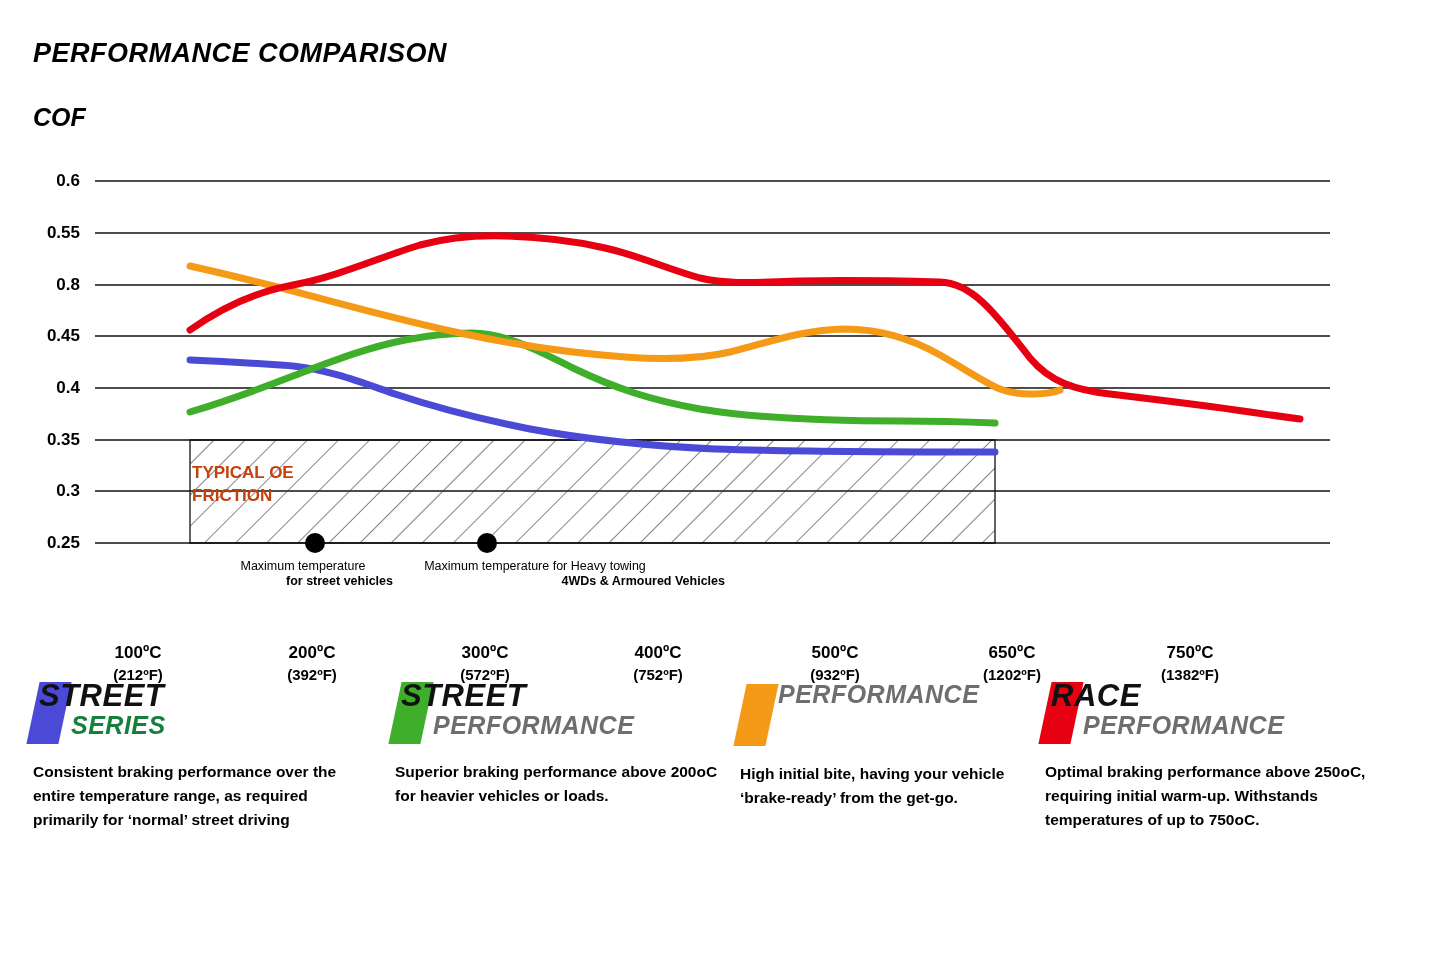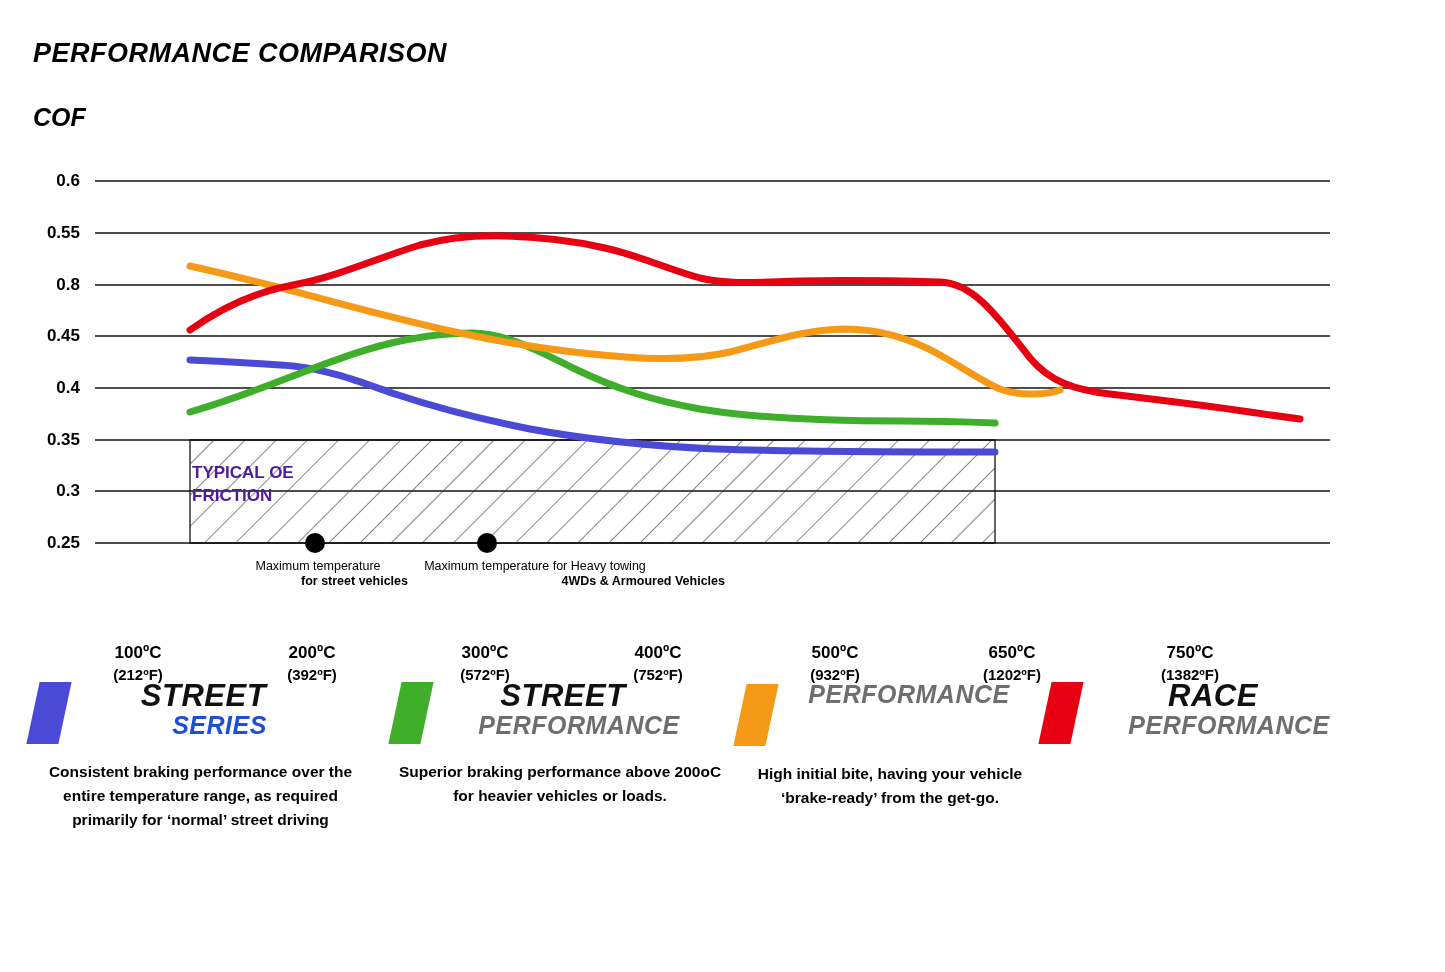--- a/index.html
+++ b/index.html
@@ -66,42 +66,41 @@
   }
   .xtick .f {
     display: block;
     font-size: 15px;
     margin-top: 3px;
   }
   .hatch-label {
     position: absolute;
     font-size: 17px;
     font-weight: bold;
-    color: #4c1d95;
+    color: #c2410c;
     line-height: 1.35;
   }
   .ann {
     position: absolute;
     text-align: center;
     font-size: 12.5px;
     color: #000;
     line-height: 1.2;
   }
   .ann .b {
     font-weight: bold;
     display: block;
     text-align: right;
   }
   .legend-row {
     position: absolute;
     left: 0;
     top: 680px;
     width: 1445px;
     height: 292px;
-    text-align: center;
   }
   .legend-col {
     position: absolute;
     top: 0;
   }
   .logo {
     position: relative;
     height: 70px;
   }
   .logo-l1 {
@@ -197,21 +196,21 @@
     <div class="ytick" style="left:20px; top:481px;">0.3</div>
     <div class="ytick" style="left:20px; top:533px;">0.25</div>
 
     
     <div class="hatch-label" style="left:192px; top:462px;">
       <span>TYPICAL OE</span><br>
       <span>FRICTION</span>
     </div>
 
     
-    <div class="ann" style="left:228px; top:559px; width:180px;">
+    <div class="ann" style="left:213px; top:559px; width:180px;">
       <span>Maximum temperature</span>
       <span class="b">for street vehicles</span>
     </div>
     <div class="ann" style="left:345px; top:559px; width:380px;">
       <span>Maximum temperature for Heavy towing</span>
       <span class="b">4WDs &amp; Armoured Vehicles</span>
     </div>
 
     
     <div class="xtick" style="left:68px; top:608px;">
@@ -244,21 +243,21 @@
     </div>
   </div>
 
   <div class="legend-row">
 
     <div class="legend-col" style="left:33px; width:335px;">
       <div class="logo">
         <div class="logo-badge" style="background:#4a4ad6;"></div>
         <div class="logo-inner">
           <div class="logo-l1" style="padding-left:6px;">STREET</div>
-          <div class="logo-l2" style="padding-left:38px; color:#1d4ed8;">SERIES</div>
+          <div class="logo-l2" style="padding-left:38px; color:#15803d;">SERIES</div>
         </div>
       </div>
       <div class="desc">Consistent braking performance over the entire temperature range, as required primarily for ‘normal’ street driving</div>
     </div>
 
     <div class="legend-col" style="left:395px; width:330px;">
       <div class="logo">
         <div class="logo-badge" style="background:#3fae2a;"></div>
         <div class="logo-inner">
           <div class="logo-l1" style="padding-left:6px;">STREET</div>
@@ -279,16 +278,17 @@
     </div>
 
     <div class="legend-col" style="left:1045px; width:330px;">
       <div class="logo">
         <div class="logo-badge" style="background:#e60012;"></div>
         <div class="logo-inner">
           <div class="logo-l1" style="padding-left:6px;">RACE</div>
           <div class="logo-l2" style="padding-left:38px; color:#6e6e6e;">PERFORMANCE</div>
         </div>
       </div>
+      <div class="desc">Optimal braking performance above 250oC, requiring initial warm-up. Withstands temperatures of up to 750oC.</div>
     </div>
 
   </div>
 </div>
 
 </body></html>

